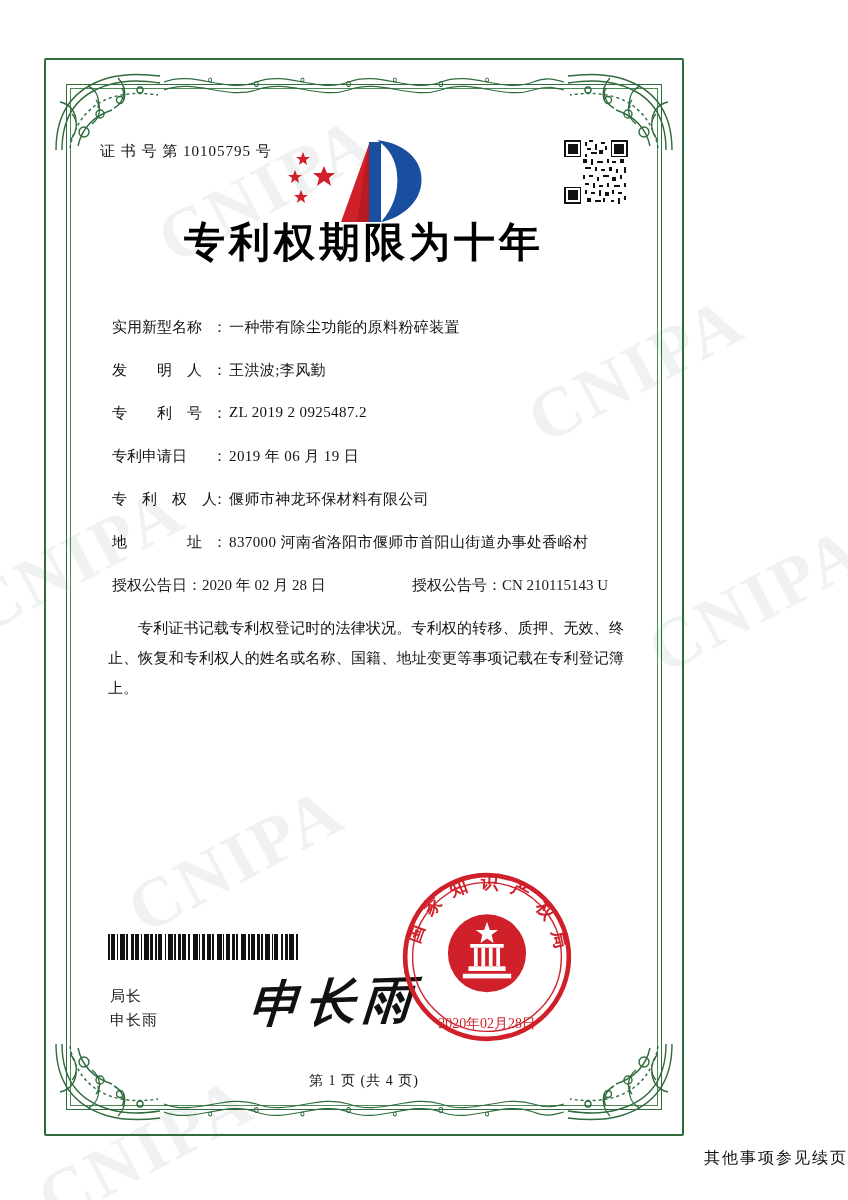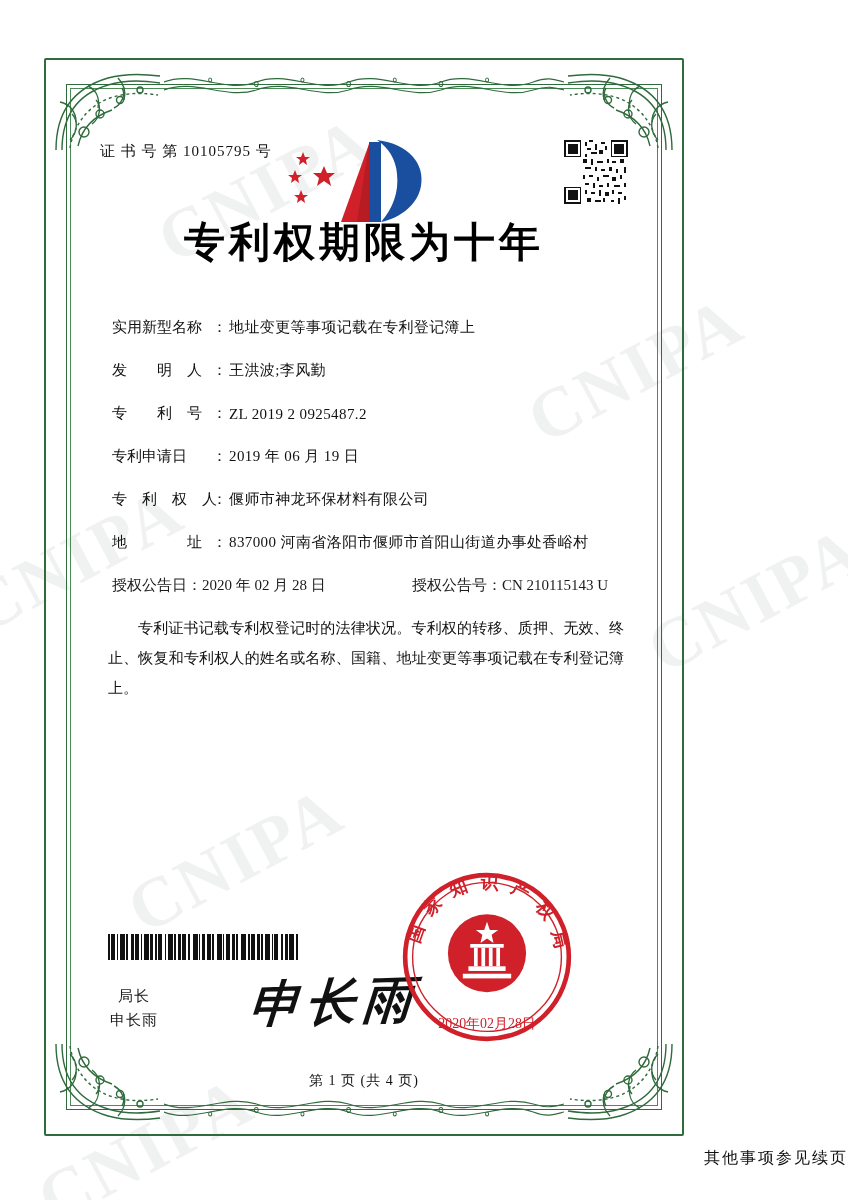--- a/index.html
+++ b/index.html
@@ -138,21 +138,21 @@
     letter-spacing: 4px;
     color: #000;
   }
 
   .fields {
     margin-top: 48px;
     padding-left: 12px;
   }
   .field-row {
     display: flex;
-    align-items: flex-end;
+    align-items: flex-start;
     margin-bottom: 24px;
     font-size: 15px;
     font-family: "Liberation Serif", serif;
     color: #111;
   }
   .field-label {
     width: 100px;
     flex: 0 0 100px;
     letter-spacing: 0px;
     white-space: nowrap;
@@ -194,21 +194,20 @@
 
   
   .sign-block {
     position: absolute;
     left: 10px;
     bottom: 64px;
     font-family: "Liberation Serif", serif;
     font-size: 15px;
     line-height: 24px;
     letter-spacing: 1px;
-    text-align: center;
   }
   .sign-script {
     position: absolute;
     left: 150px;
     bottom: 60px;
     font-family: "Liberation Serif", serif;
     font-size: 50px;
     font-weight: bold;
     font-style: italic;
     letter-spacing: 6px;
@@ -448,21 +447,21 @@
 
     <div class="cert-no">证 书 号 第 10105795 号</div>
 
     <div class="title">专利权期限为十年</div>
 
     <div class="fields">
 
       <div class="field-row">
         <span class="field-label">实用新型名称</span>
         <span class="field-colon">：</span>
-        <span class="field-value">地址变更等事项记载在专利登记簿上</span>
+        <span class="field-value">一种带有除尘功能的原料粉碎装置</span>
       </div>
 
       <div class="field-row">
         <span class="field-label">发　　明　人</span>
         <span class="field-colon">：</span>
         <span class="field-value">王洪波;李风勤</span>
       </div>
 
       <div class="field-row">
         <span class="field-label">专　　利　号</span>

